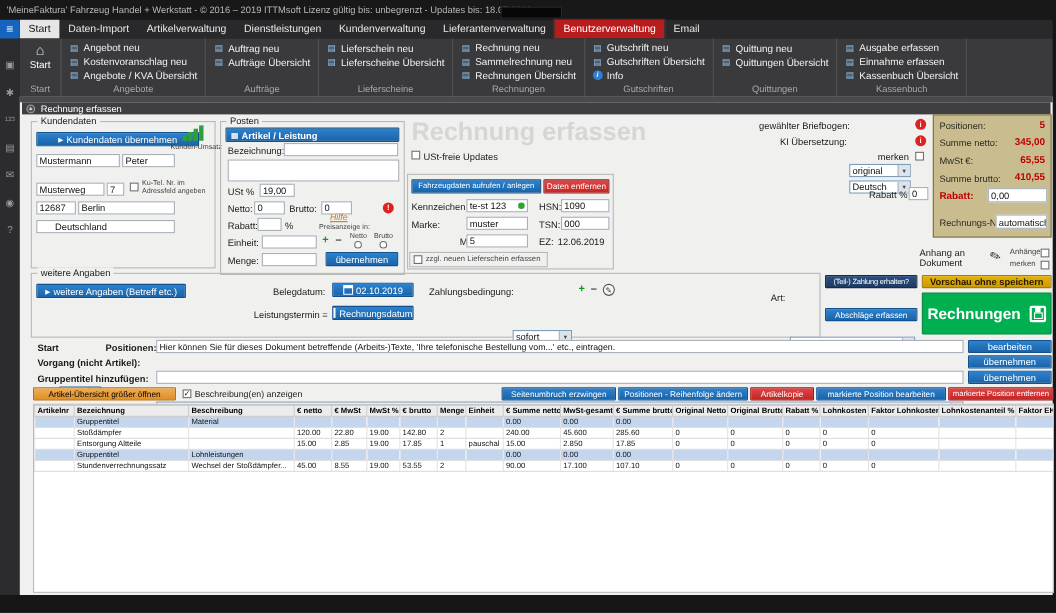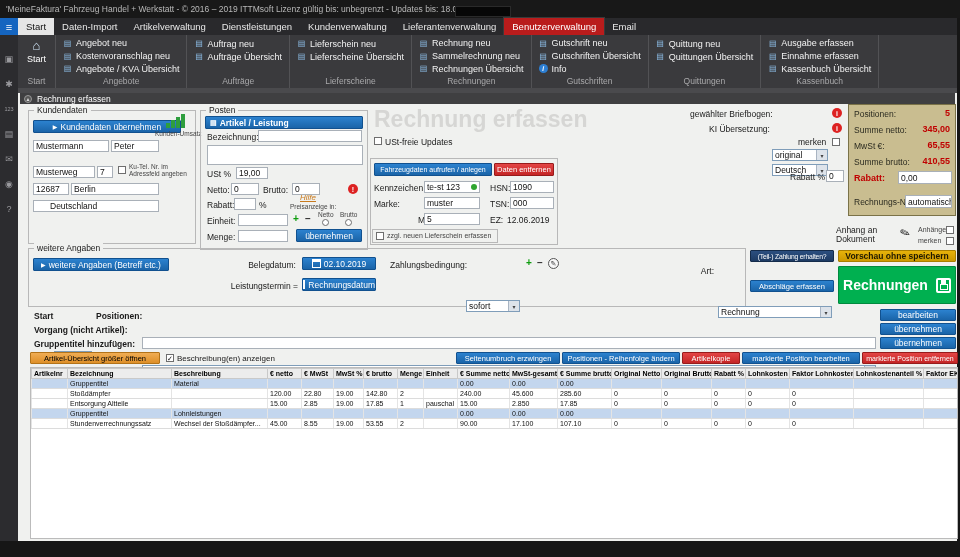--- a/index.html
+++ b/index.html
@@ -428,20 +428,23 @@
     <span>Rechnungen</span>
     <span class="floppy"></span>
   </div>
 
   <span class="abs lbl lblb" style="left:34px;top:311px;">Start</span>
   <div class="dd" style="left:54px;top:309px;width:38px;height:12px;">
     <span>über</span>
     <span class="dda">▾</span>
   </div>
   <span class="abs lbl lblb" style="left:96px;top:311px;">Positionen:</span>
+  <div class="abs inp" style="left:142px;top:309px;width:734px;height:12px;font-size:8px;">
+      <span>Hier können Sie für dieses Dokument betreffende (Arbeits-)Texte, 'Ihre telefonische Bestellung vom...' etc., eintragen.</span>
+    </div>
   <div class="abs btn" style="left:880px;top:309px;width:76px;height:12px;">
       <span>bearbeiten</span>
     </div>
 
   <span class="abs lbl lblb" style="left:34px;top:325px;">Vorgang (nicht Artikel):</span>
   <div class="dd" style="left:142px;top:323px;width:734px;height:12px;">
       <span class="dda">▾</span>
     </div>
   <div class="abs btn" style="left:880px;top:323px;width:76px;height:12px;">
       <span>übernehmen</span>

